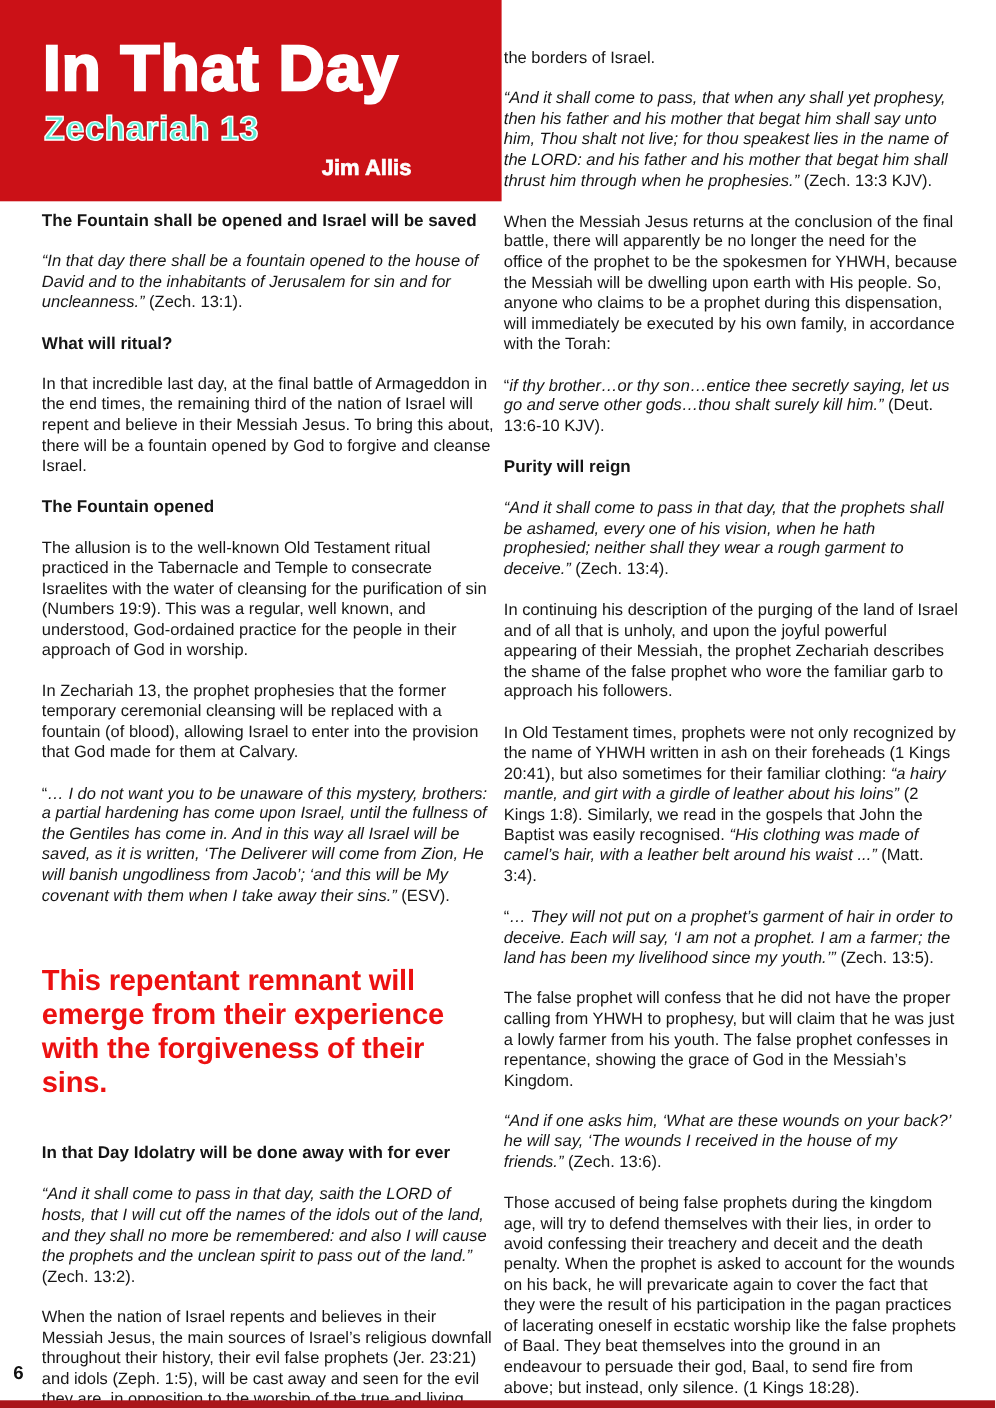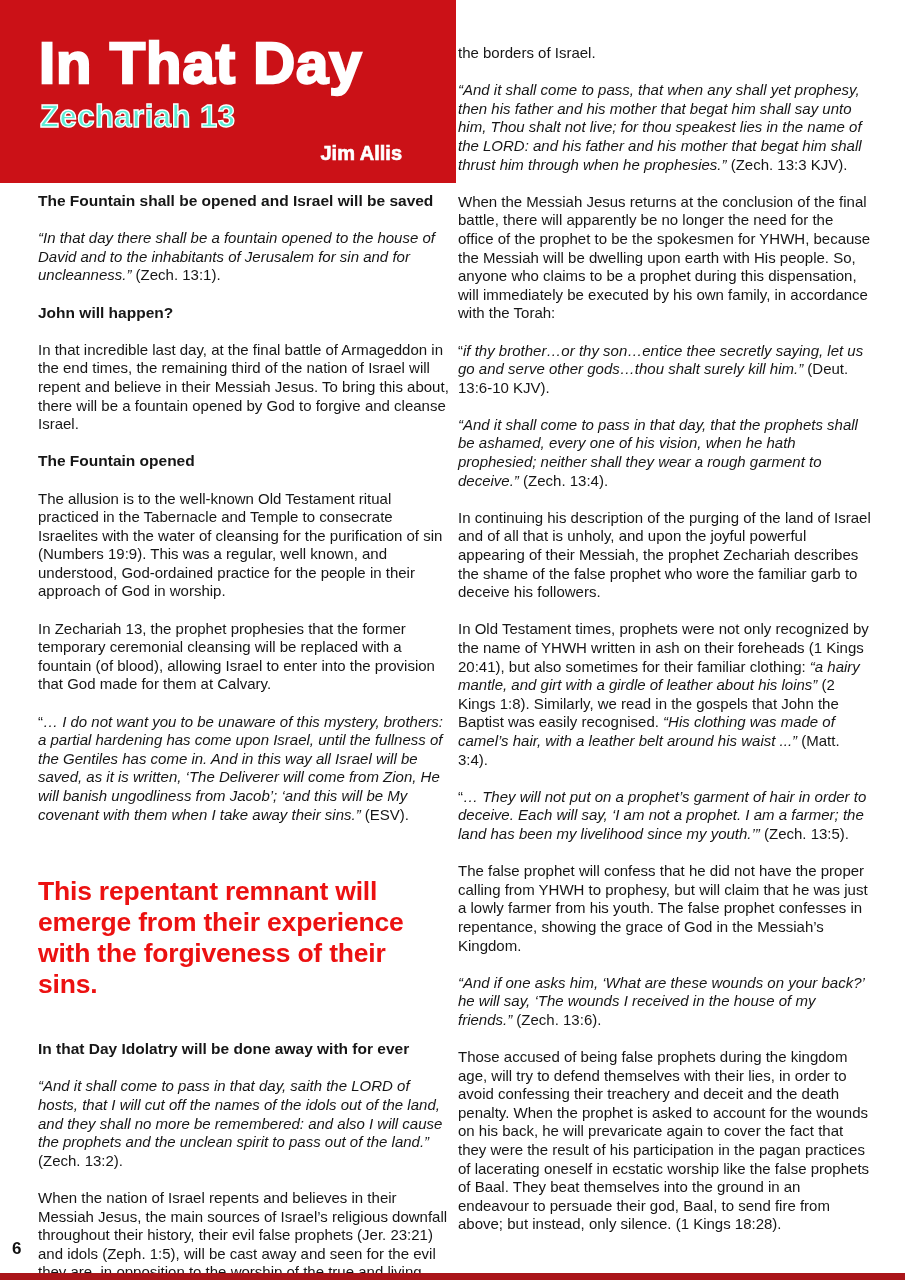--- a/index.html
+++ b/index.html
@@ -11,21 +11,21 @@
   .banner{position:absolute;left:0;top:0;width:456px;height:183px;background:var(--banner-red);}
   .banner-title{
     position:absolute;left:39px;top:34px;font-size:58px;line-height:1;
     font-weight:bold;color:#ffffff;-webkit-text-stroke:2.4px #ffffff;letter-spacing:1px;white-space:nowrap;
   }
   .banner-subtitle{
     position:absolute;left:40px;top:101px;font-size:31px;line-height:1;
     font-weight:bold;color:#5eead4;-webkit-text-stroke:1.3px #ffffff;letter-spacing:.5px;white-space:nowrap;
   }
   .banner-author{
-    position:absolute;right:54px;top:143px;font-size:20px;line-height:1;
+    position:absolute;right:82px;top:143px;font-size:20px;line-height:1;
     font-weight:bold;color:#ffffff;-webkit-text-stroke:.6px #ffffff;white-space:nowrap;
   }
   
   .col{position:absolute;font-size:15px;line-height:18.6px;text-align:left;}
   .col-left{left:38px;top:192px;width:412px;}
   .col-right{left:458px;top:44px;width:414px;}
   .col p{margin:0 0 18.6px 0;}
   p.heading{font-weight:bold;font-size:15.5px;}
   span.it{font-style:italic;margin-top:23px;}
   p.pullquote{
@@ -43,38 +43,39 @@
 
   <div class="banner">
     <div class="banner-title">In That Day</div>
     <div class="banner-subtitle">Zechariah 13</div>
     <div class="banner-author">Jim Allis</div>
   </div>
 
   <div class="col col-left">
       <p class="heading"><span>The Fountain shall be opened and Israel will be saved</span></p>
       <p class="quote"><span class="it">“In that day there shall be a fountain opened to the house of David and to the inhabitants of Jerusalem for sin and for uncleanness.” </span><span>(Zech. 13:1).</span></p>
-      <p class="heading"><span>John will happen?</span></p>
+      <p class="heading"><span>What will ritual?</span></p>
       <p class="para"><span>In that incredible last day, at the final battle of Armageddon in the end times, the remaining third of the nation of Israel will repent and believe in their Messiah Jesus. To bring this about, there will be a fountain opened by God to forgive and cleanse Israel.</span></p>
       <p class="heading"><span>The Fountain opened</span></p>
       <p class="para"><span>The allusion is to the well-known Old Testament ritual practiced in the Tabernacle and Temple to consecrate Israelites with the water of cleansing for the purification of sin (Numbers 19:9). This was a regular, well known, and understood, God-ordained practice for the people in their approach of God in worship.</span></p>
       <p class="para"><span>In Zechariah 13, the prophet prophesies that the former temporary ceremonial cleansing will be replaced with a fountain (of blood), allowing Israel to enter into the provision that God made for them at Calvary.</span></p>
       <p class="quote"><span>“</span><span class="it">… I do not want you to be unaware of this mystery, brothers: a partial hardening has come upon Israel, until the fullness of the Gentiles has come in. And in this way all Israel will be saved, as it is written, ‘The Deliverer will come from Zion, He will banish ungodliness from Jacob’; ‘and this will be My covenant with them when I take away their sins.”</span><span> (ESV).</span></p>
       <p class="pullquote"><span>This repentant remnant will emerge from their experience with the forgiveness of their sins.</span></p>
       <p class="heading"><span>In that Day Idolatry will be done away with for ever</span></p>
       <p class="quote"><span class="it">“And it shall come to pass in that day, saith the LORD of hosts, that I will cut off the names of the idols out of the land, and they shall no more be remembered: and also I will cause the prophets and the unclean spirit to pass out of the land.”</span><span> (Zech. 13:2).</span></p>
       <p class="para"><span>When the nation of Israel repents and believes in their Messiah Jesus, the main sources of Israel’s religious downfall throughout their history, their evil false prophets (Jer. 23:21) and idols (Zeph. 1:5), will be cast away and seen for the evil they are, in opposition to the worship of the true and living God, Jehovah, by the newly born again Jew. Thereby removing the spirit of impurity from within</span></p>
     </div>
   <div class="col col-right">
       <p class="para"><span>the borders of Israel.</span></p>
       <p class="quote"><span class="it">“And it shall come to pass, that when any shall yet prophesy, then his father and his mother that begat him shall say unto him, Thou shalt not live; for thou speakest lies in the name of the LORD: and his father and his mother that begat him shall thrust him through when he prophesies.”</span><span> (Zech. 13:3 KJV).</span></p>
       <p class="para"><span>When the Messiah Jesus returns at the conclusion of the final battle, there will apparently be no longer the need for the office of the prophet to be the spokesmen for YHWH, because the Messiah will be dwelling upon earth with His people. So, anyone who claims to be a prophet during this dispensation, will immediately be executed by his own family, in accordance with the Torah:</span></p>
       <p class="quote"><span>“</span><span class="it">if thy brother…or thy son…entice thee secretly saying, let us go and serve other gods…thou shalt surely kill him.”</span><span> (Deut. 13:6-10 KJV).</span></p>
+      <p class="heading"><span>Purity will reign</span></p>
       <p class="quote"><span class="it">“And it shall come to pass in that day, that the prophets shall be ashamed, every one of his vision, when he hath prophesied; neither shall they wear a rough garment to deceive.”</span><span> (Zech. 13:4).</span></p>
-      <p class="para"><span>In continuing his description of the purging of the land of Israel and of all that is unholy, and upon the joyful powerful appearing of their Messiah, the prophet Zechariah describes the shame of the false prophet who wore the familiar garb to deceive his followers.</span></p>
+      <p class="para"><span>In continuing his description of the purging of the land of Israel and of all that is unholy, and upon the joyful powerful appearing of their Messiah, the prophet Zechariah describes the shame of the false prophet who wore the familiar garb to approach his followers.</span></p>
       <p class="para"><span>In Old Testament times, prophets were not only recognized by the name of YHWH written in ash on their foreheads (1 Kings 20:41), but also sometimes for their familiar clothing: </span><span class="it">“a hairy mantle, and girt with a girdle of leather about his loins”</span><span> (2 Kings 1:8). Similarly, we read in the gospels that John the Baptist was easily recognised. </span><span class="it">“His clothing was made of camel’s hair, with a leather belt around his waist ...”</span><span> (Matt. 3:4).</span></p>
       <p class="quote"><span>“</span><span class="it">… They will not put on a prophet’s garment of hair in order to deceive. Each will say, ‘I am not a prophet. I am a farmer; the land has been my livelihood since my youth.’”</span><span> (Zech. 13:5).</span></p>
       <p class="para"><span>The false prophet will confess that he did not have the proper calling from YHWH to prophesy, but will claim that he was just a lowly farmer from his youth. The false prophet confesses in repentance, showing the grace of God in the Messiah’s Kingdom.</span></p>
       <p class="quote"><span class="it">“And if one asks him, ‘What are these wounds on your back?’ he will say, ‘The wounds I received in the house of my friends.”</span><span> (Zech. 13:6).</span></p>
       <p class="para"><span>Those accused of being false prophets during the kingdom age, will try to defend themselves with their lies, in order to avoid confessing their treachery and deceit and the death penalty. When the prophet is asked to account for the wounds on his back, he will prevaricate again to cover the fact that they were the result of his participation in the pagan practices of lacerating oneself in ecstatic worship like the false prophets of Baal. They beat themselves into the ground in an endeavour to persuade their god, Baal, to send fire from above; but instead, only silence. (1 Kings 18:28).</span></p>
     </div>
 
   <div class="pagenum">6</div>
   <div class="footer-bar"></div>
 

